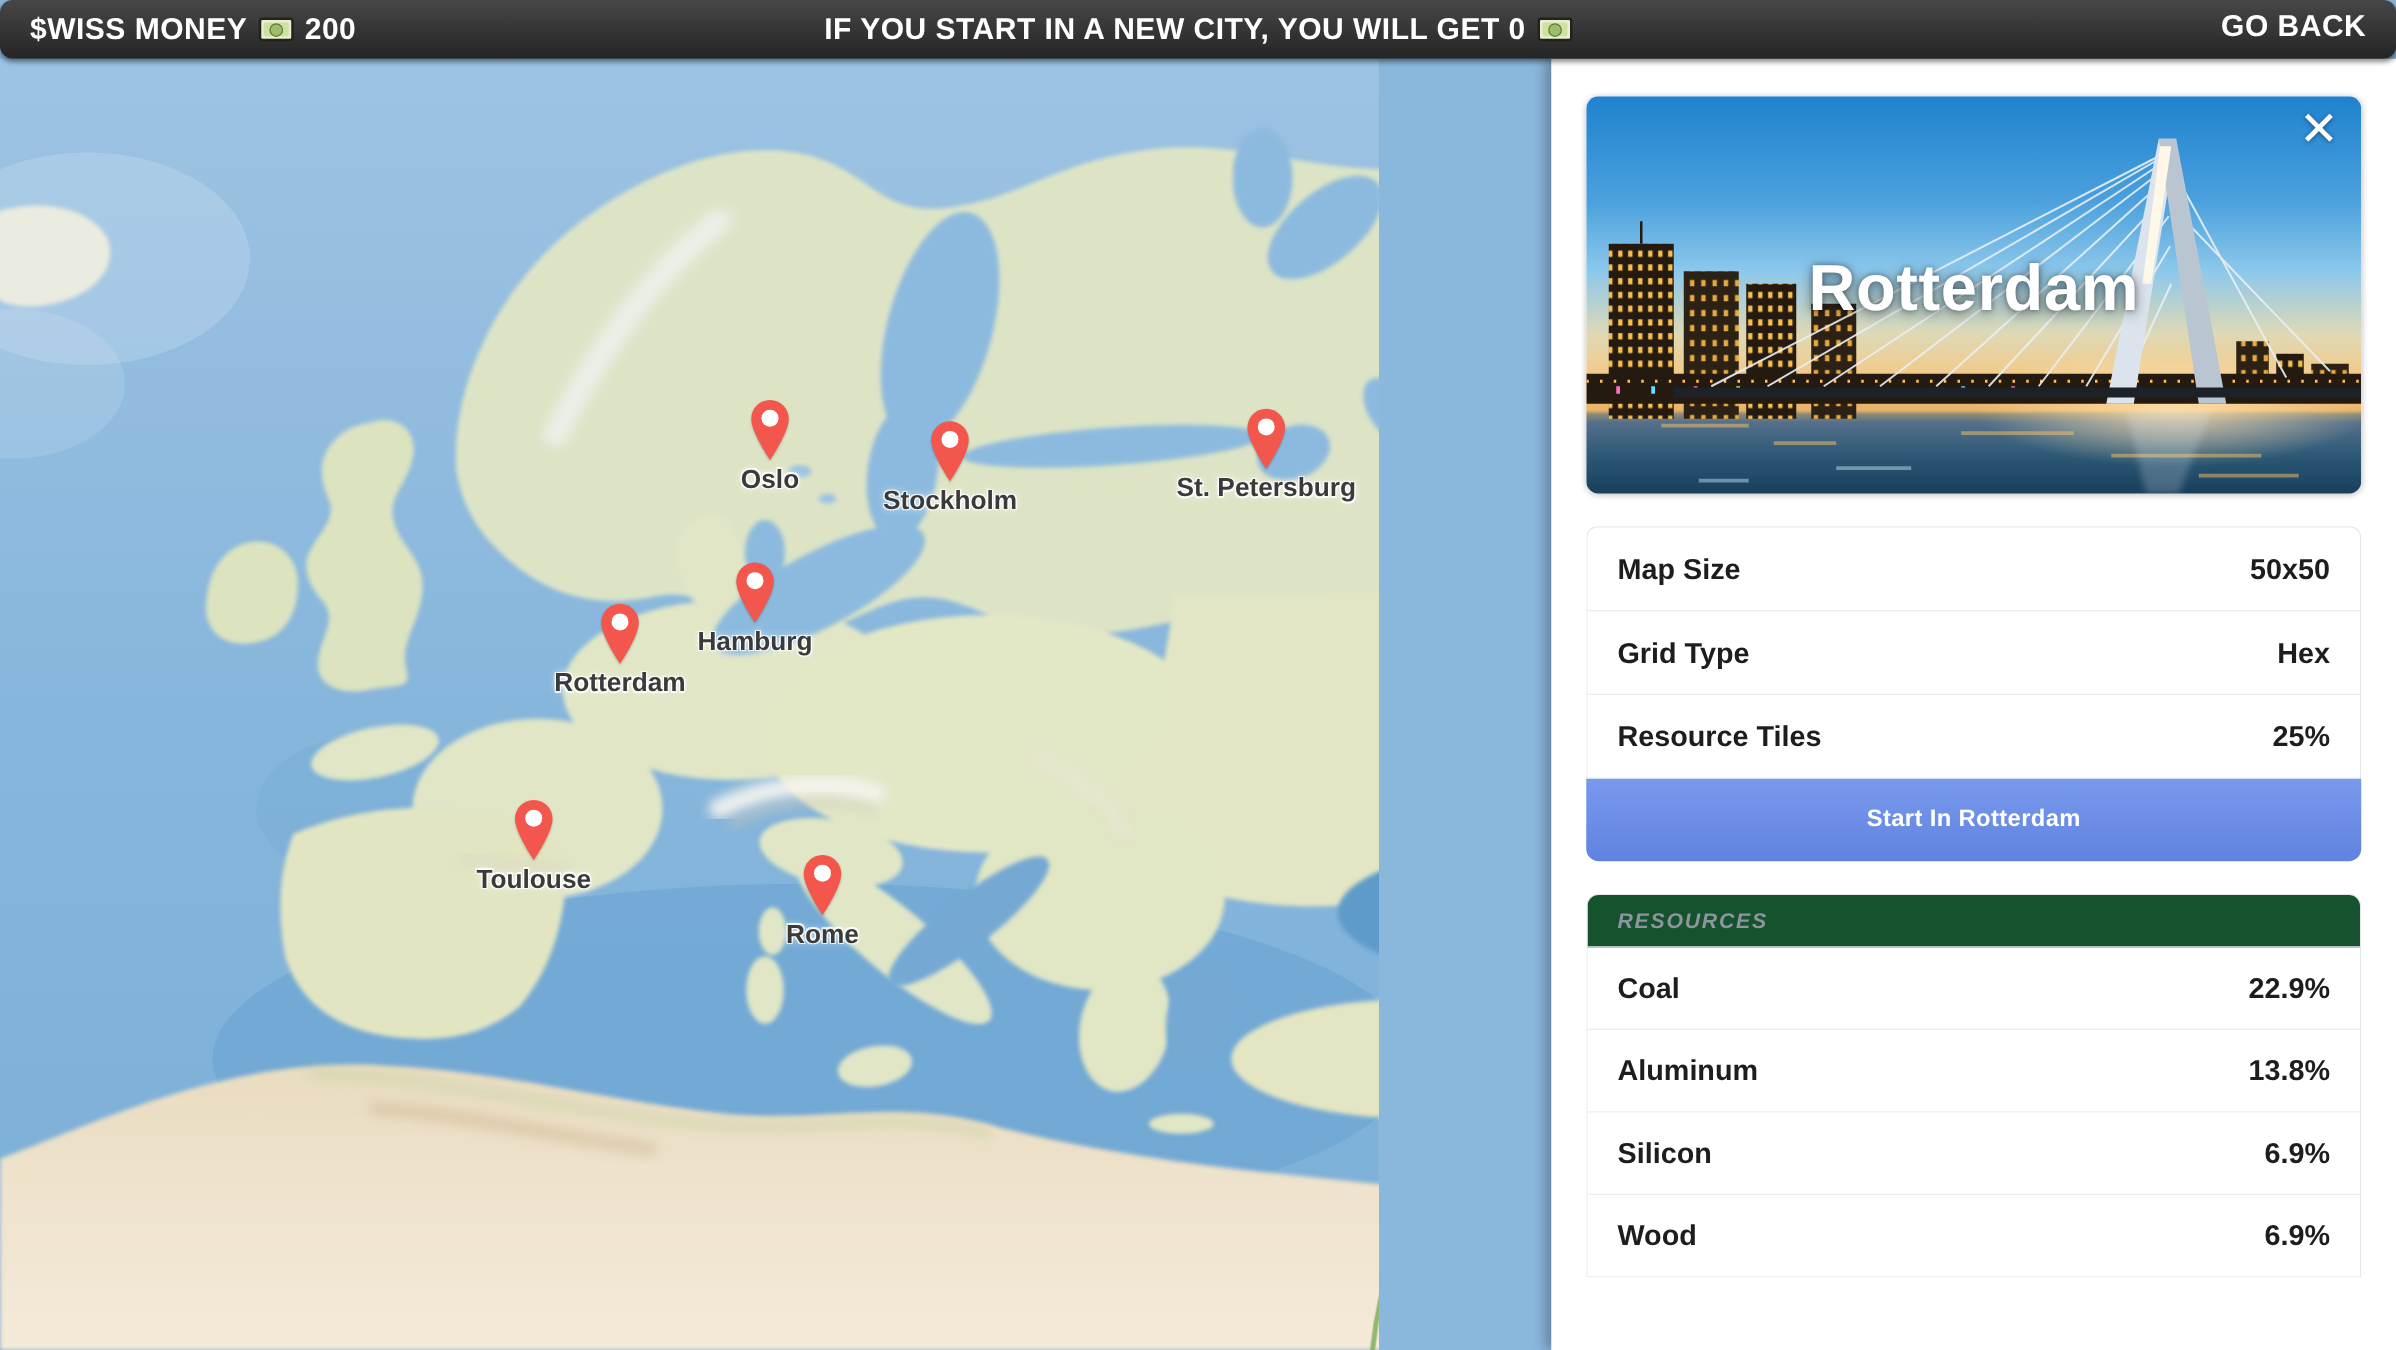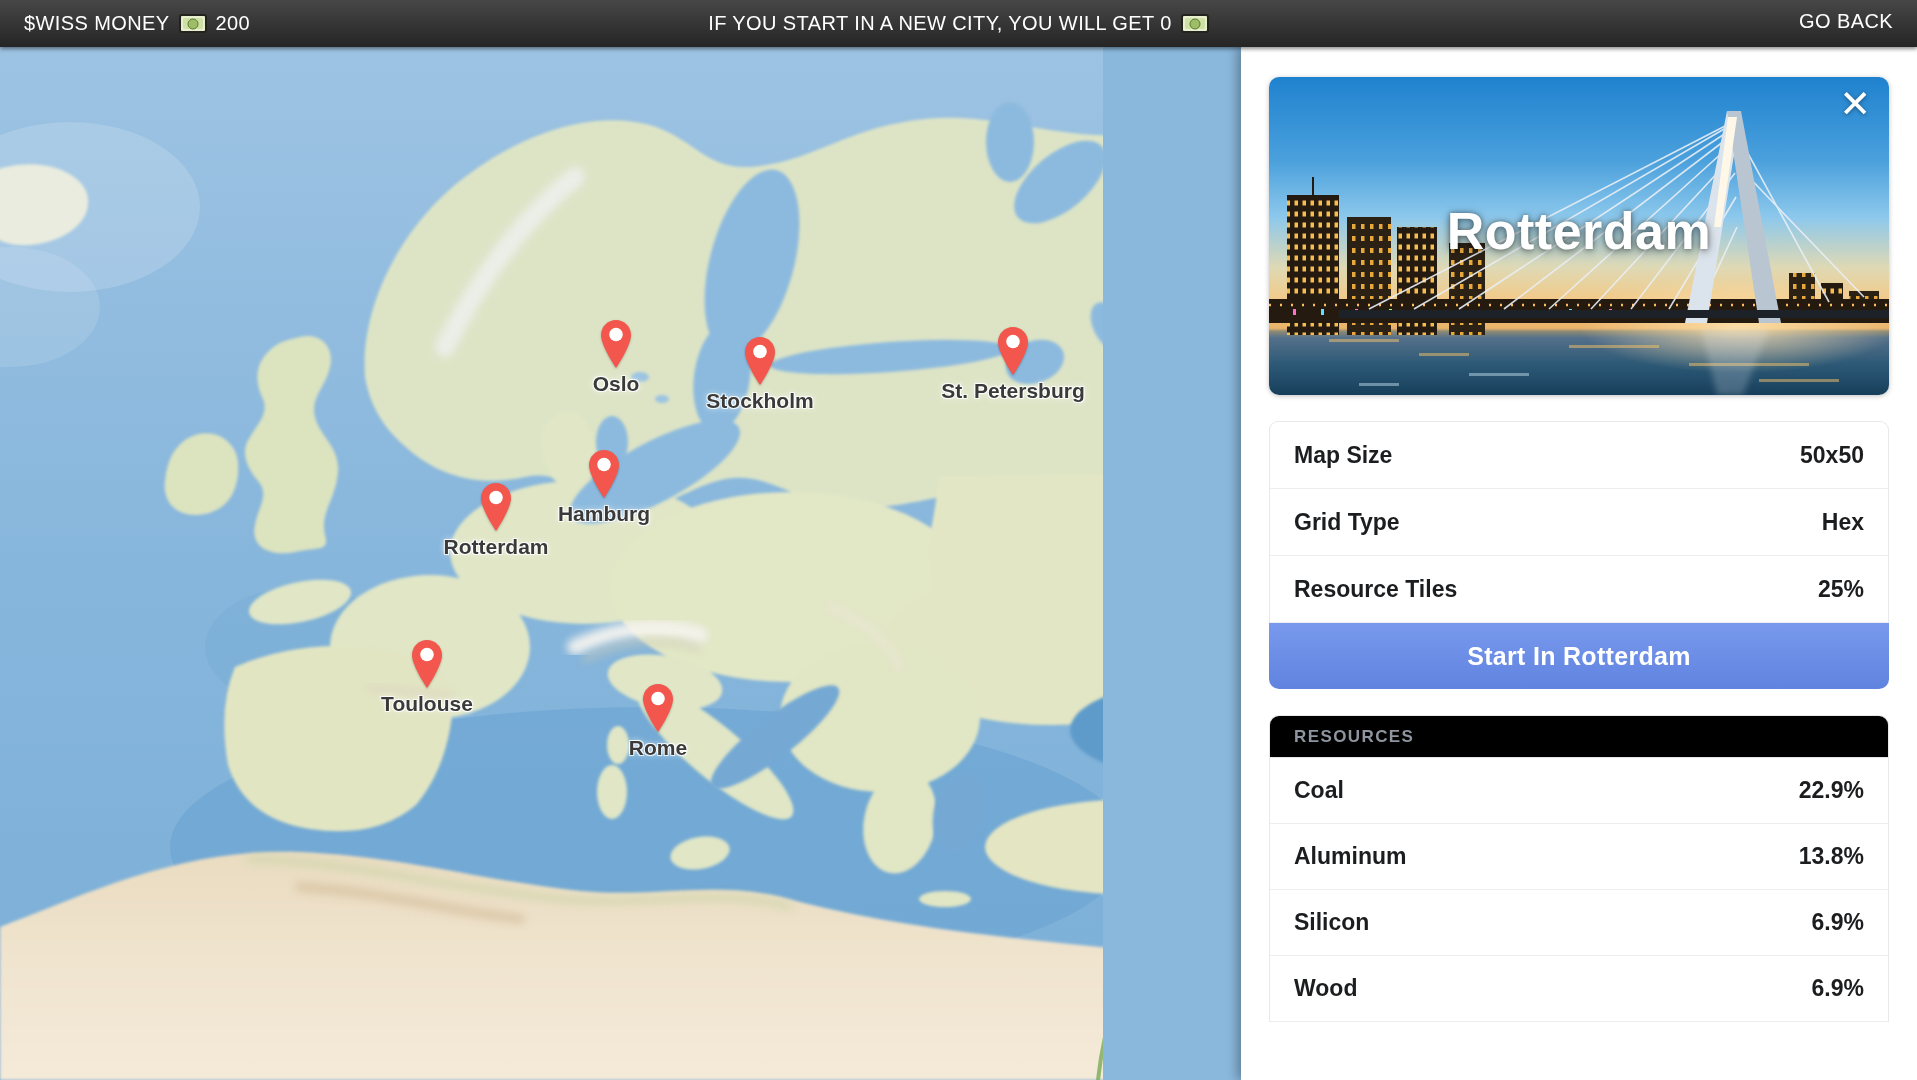--- a/index.html
+++ b/index.html
@@ -2,22 +2,22 @@
 <html style="--pin-color: #f2564d; --accent: #6083e0;"><head>
 <meta charset="utf-8">
 <style>
   html,body{margin:0;padding:0;background:#222;}
   .app{position:relative;width:1917px;height:1080px;overflow:hidden;
        font-family:"Liberation Sans",sans-serif;background:#8ab7dc;}
 
   
   .topbar{position:absolute;top:0;left:0;width:100%;height:47px;z-index:40;
           background:linear-gradient(180deg,#474747 0%,#343434 55%,#252525 100%);
-          box-shadow:0 2px 4px rgba(0,0,0,.45);color:#fff;font-weight:400;
-          font-size:20px;letter-spacing:.4px;}
+          box-shadow:0 2px 4px rgba(0,0,0,.45);color:#fff;font-weight:700;
+          font-size:24px;letter-spacing:.4px;border-radius:10px;}
   .tb-left{position:absolute;left:24px;top:0;height:47px;display:flex;align-items:center;gap:9px;}
   .tb-center{position:absolute;left:0;right:0;top:0;height:47px;display:flex;
              align-items:center;justify-content:center;gap:9px;pointer-events:none;}
   .tb-right{position:absolute;right:24px;top:0;height:43px;display:flex;align-items:center;cursor:pointer;}
   .money-icon{position:relative;display:inline-block;width:28px;height:19px;border-radius:3px;
               background:#e7efce;border:2px solid #23231d;box-sizing:border-box;flex:0 0 auto;}
   .money-icon::before{content:"";position:absolute;left:2px;right:2px;top:2px;bottom:2px;
               background:#cfe0a4;border-radius:2px;}
   .money-icon::after{content:"";position:absolute;left:50%;top:50%;width:9px;height:9px;
               transform:translate(-50%,-50%);border-radius:50%;background:#9dbd66;border:1px solid #5c7a38;}
@@ -51,28 +51,28 @@
       line-height:1;cursor:pointer;text-shadow:0 1px 4px rgba(0,0,0,.4);}
 
   .info-table{margin-top:26px;border:1px solid #e7e8ea;border-bottom:none;
       border-radius:9px 9px 0 0;overflow:hidden;background:#fff;}
   .info-row{height:66px;display:flex;align-items:center;justify-content:space-between;
       padding:0 24px;border-bottom:1px solid #ededef;font-size:23px;color:#1c1d1f;font-weight:700;}
   .info-row .v{font-weight:700;color:#1c1d1f;}
 
   .start-btn{display:block;width:620px;height:66px;border:none;cursor:pointer;
       border-radius:0 0 10px 10px;color:#fff;font-family:inherit;
-      font-size:25px;font-weight:700;letter-spacing:.3px;
+      font-size:19px;font-weight:700;letter-spacing:.3px;
       background:linear-gradient(180deg,#7899ec 0%,var(--accent,#6083e0) 100%);}
 
   .res-section{margin-top:26px;border:1px solid #e7e8ea;border-bottom:none;
       border-radius:10px 10px 0 0;overflow:hidden;background:#fff;}
   .res-header{height:41px;display:flex;align-items:center;padding:0 24px;
-      background:#000000;border-bottom:1px solid #e2e6ea;color:#8e959e;
-      font-size:17px;font-weight:700;letter-spacing:1.4px;}
+      background:#14532d;border-bottom:1px solid #e2e6ea;color:#8e959e;
+      font-size:17px;font-weight:700;letter-spacing:1.4px;font-style:italic;}
   .res-row{height:65px;display:flex;align-items:center;justify-content:space-between;
       padding:0 24px;border-bottom:1px solid #ededef;font-size:23px;color:#1c1d1f;font-weight:700;}
 </style>
 </head>
 <body>
 
 <div class="app">
 
   <div class="topbar">
     <div class="tb-left">

